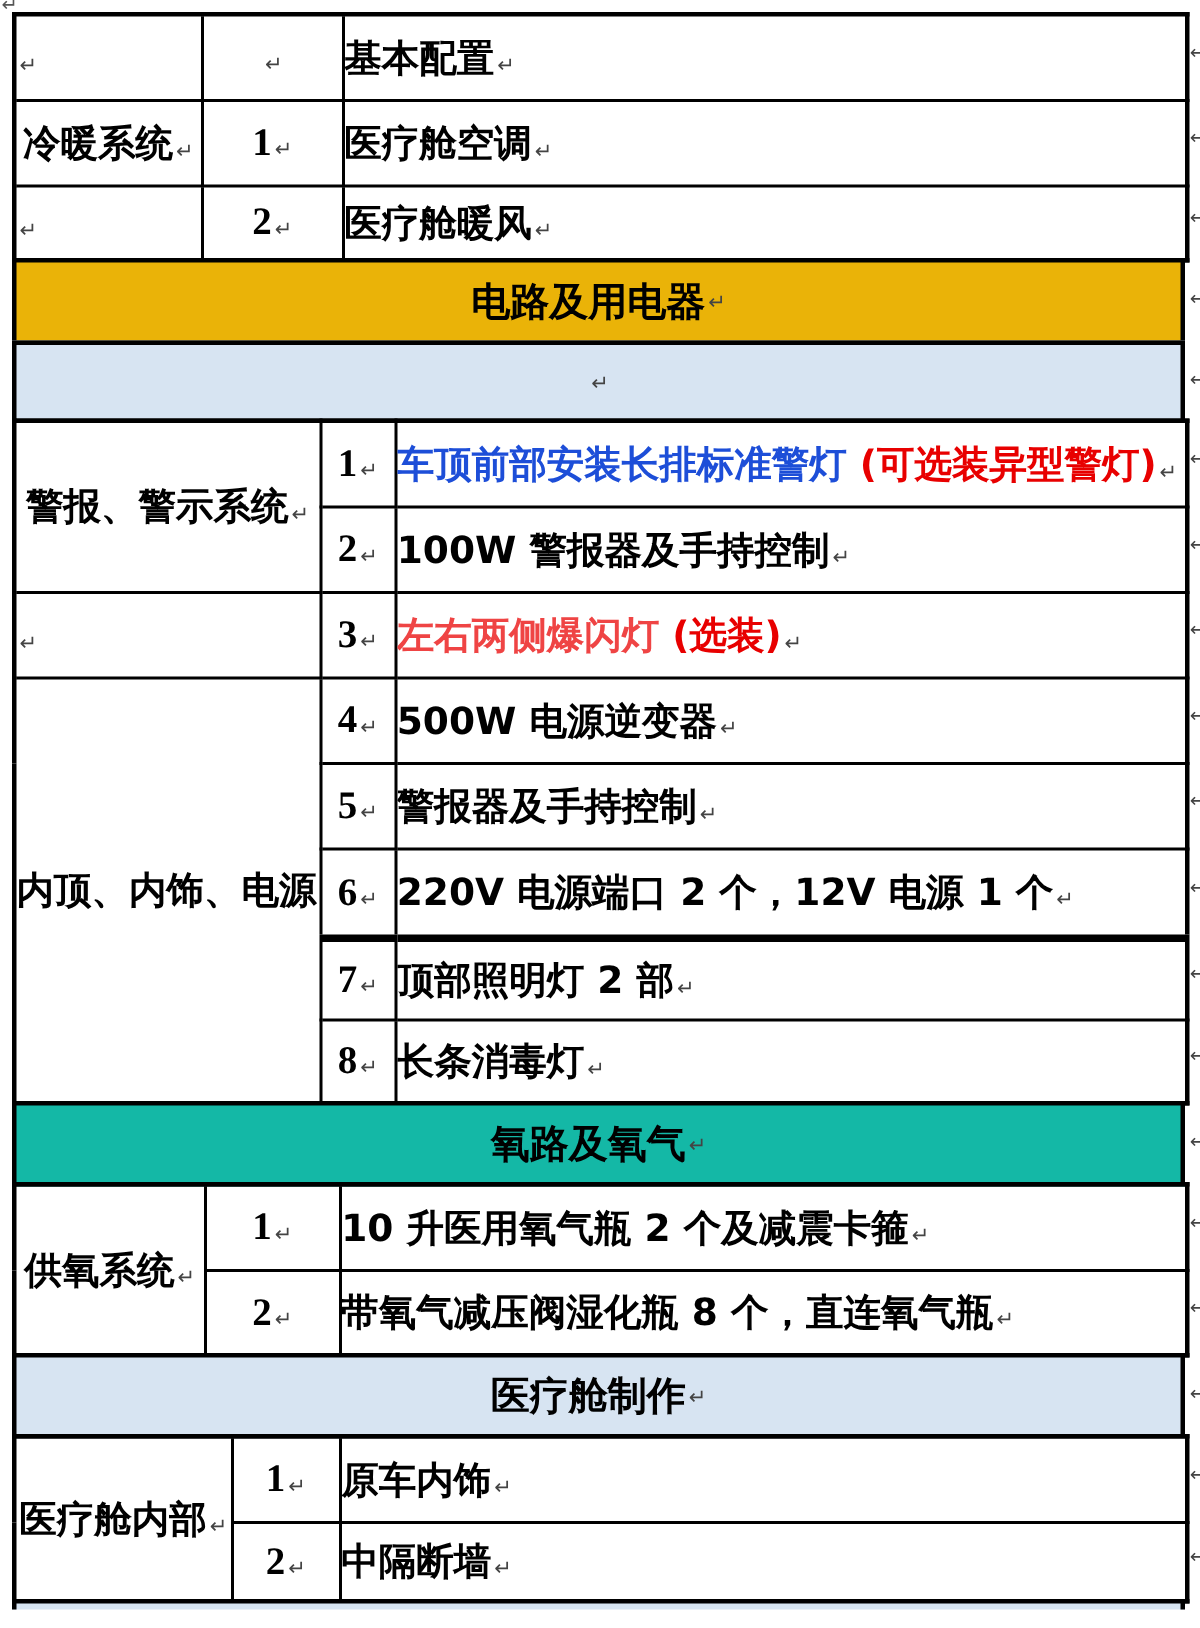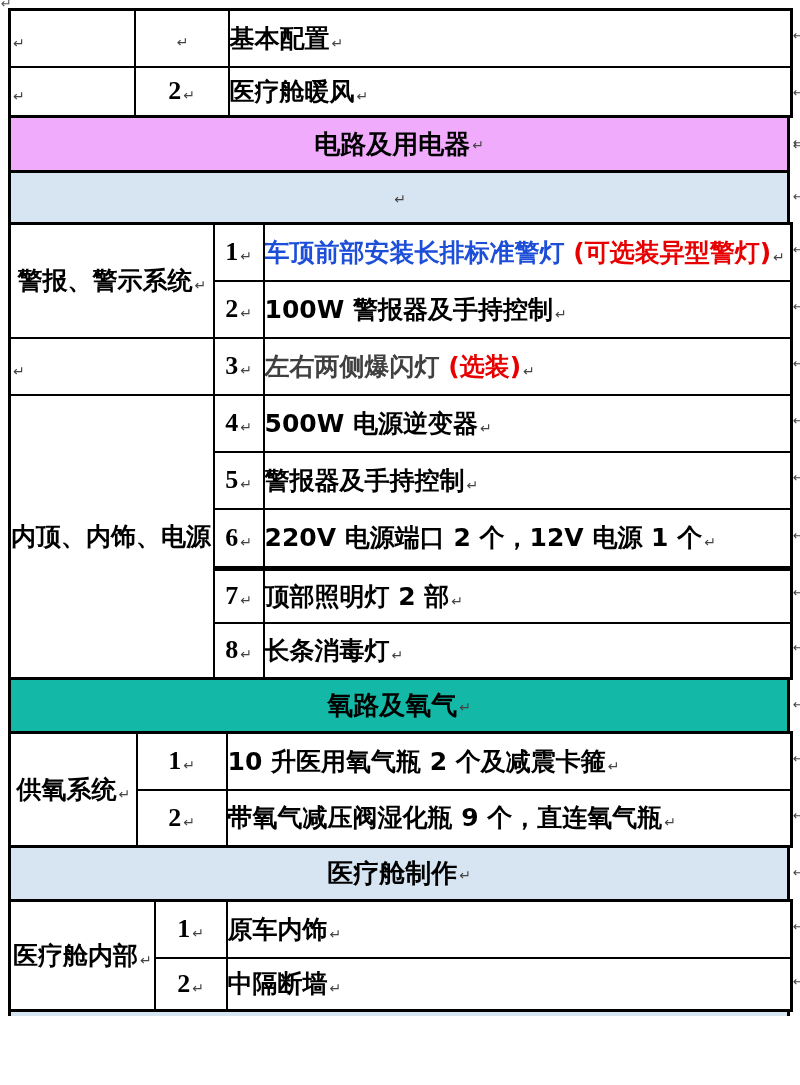--- a/index.html
+++ b/index.html
@@ -63,31 +63,36 @@
           <col style="width: 125px;">
           <col style="width: 94px;">
           <col style="width: 563px;">
         </colgroup>
         <tbody>
           <tr style="height: 57px;">
             <td class="lbl empty-lbl"><span class="pilcrow">↵</span></td>
             <td class="num empty-num"><span class="pilcrow">↵</span></td>
             <td class="desc" style=""><span>基本配置</span><span class="pilcrow">↵</span></td>
           </tr>
+          <tr style="height: 57px;">
+            <td class="lbl"><span>冷暖系统</span><span class="pilcrow">↵</span></td>
+            <td class="num"><span>1</span><span class="pilcrow">↵</span></td>
+            <td class="desc"><span>医疗舱空调</span><span class="pilcrow">↵</span></td>
+          </tr>
           <tr style="height: 50px;">
             <td class="lbl empty-lbl"><span class="pilcrow">↵</span></td>
             <td class="num"><span>2</span><span class="pilcrow">↵</span></td>
             <td class="desc"><span>医疗舱暖风</span><span class="pilcrow">↵</span></td>
           </tr>
         </tbody>
       </table>
     </div>
     <div class="secwrap">
       <span class="outside-pilcrow" style="top: 20px;">↵</span>
-      <div class="hdr-row" style="height: 58px; background: #f0abfc;">
+      <div class="hdr-row" style="height: 58px; background: #eab308;">
         <span>电路及用电器</span>
         <span class="pilcrow">↵</span>
       </div>
     </div>
     <div class="secwrap">
       <span class="outside-pilcrow" style="top: 18.5px;">↵</span>
       <div class="hdr-row" style="height: 55px; background: rgb(215, 228, 242);">
         <span></span>
         <span class="pilcrow">↵</span>
       </div>
@@ -113,21 +118,21 @@
             <td class="num"><span>1</span><span class="pilcrow">↵</span></td>
             <td class="desc"><span style="color: #1d4ed8;">车顶前部安装长排标准警灯 </span><span style="color: rgb(232, 0, 0);">(可选装异型警灯)</span><span class="pilcrow">↵</span></td>
           </tr>
           <tr style="height: 57px;">
             <td class="num"><span>2</span><span class="pilcrow">↵</span></td>
             <td class="desc"><span>100W 警报器及手持控制</span><span class="pilcrow">↵</span></td>
           </tr>
           <tr style="height: 57px;">
             <td class="lbl empty-lbl"><span class="pilcrow">↵</span></td>
             <td class="num"><span>3</span><span class="pilcrow">↵</span></td>
-            <td class="desc"><span style="color: #404040;">左右两侧爆闪灯 </span><span style="color: rgb(232, 0, 0); text-align: center;">(选装)</span><span class="pilcrow">↵</span></td>
+            <td class="desc"><span style="color: #ef4444;">左右两侧爆闪灯 </span><span style="color: rgb(232, 0, 0); text-align: center;">(选装)</span><span class="pilcrow">↵</span></td>
           </tr>
           <tr style="height: 57px;">
             <td rowspan="5" class="lbl"><span>内顶、内饰、电源</span><span class="pilcrow">↵</span></td>
             <td class="num"><span>4</span><span class="pilcrow">↵</span></td>
             <td class="desc"><span>500W 电源逆变器</span><span class="pilcrow">↵</span></td>
           </tr>
           <tr style="height: 57px;">
             <td class="num"><span>5</span><span class="pilcrow">↵</span></td>
             <td class="desc"><span>警报器及手持控制</span><span class="pilcrow">↵</span></td>
           </tr>
@@ -163,21 +168,21 @@
           <col style="width: 565px;">
         </colgroup>
         <tbody>
           <tr style="height: 57px;">
             <td rowspan="2" class="lbl"><span>供氧系统</span><span class="pilcrow">↵</span></td>
             <td class="num"><span>1</span><span class="pilcrow">↵</span></td>
             <td class="desc"><span>10 升医用氧气瓶 2 个及减震卡箍</span><span class="pilcrow">↵</span></td>
           </tr>
           <tr style="height: 57px;">
             <td class="num"><span>2</span><span class="pilcrow">↵</span></td>
-            <td class="desc"><span>带氧气减压阀湿化瓶 9 个，直连氧气瓶</span><span class="pilcrow">↵</span></td>
+            <td class="desc"><span>带氧气减压阀湿化瓶 8 个，直连氧气瓶</span><span class="pilcrow">↵</span></td>
           </tr>
         </tbody>
       </table>
     </div>
     <div class="secwrap">
       <span class="outside-pilcrow" style="top: 19.5px;">↵</span>
       <div class="hdr-row" style="height: 57px; background: rgb(215, 228, 242);">
         <span>医疗舱制作</span>
         <span class="pilcrow">↵</span>
       </div>

